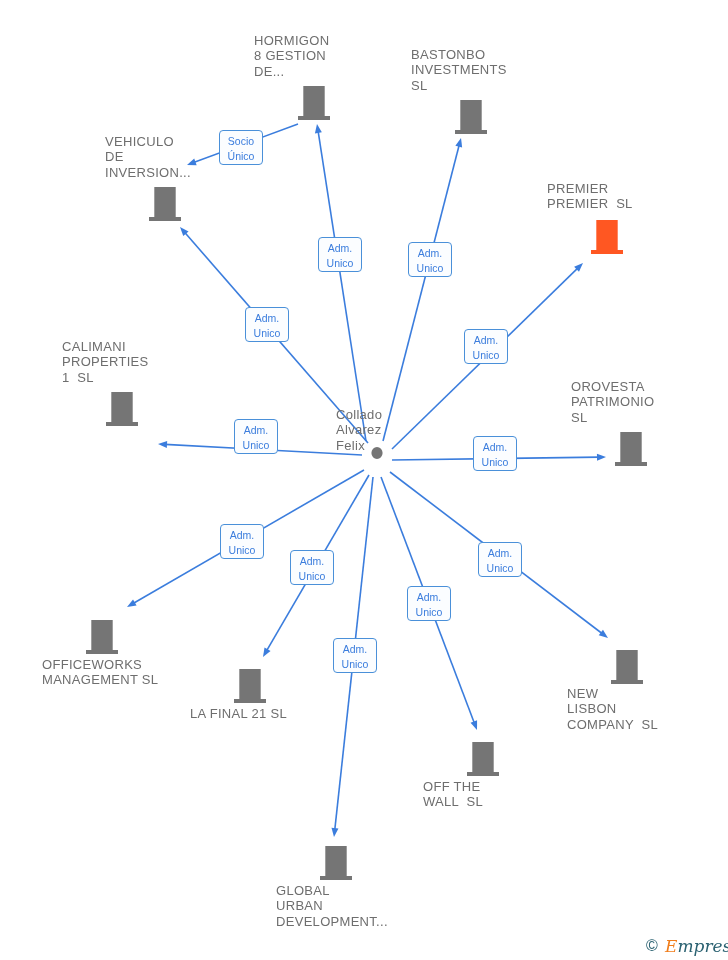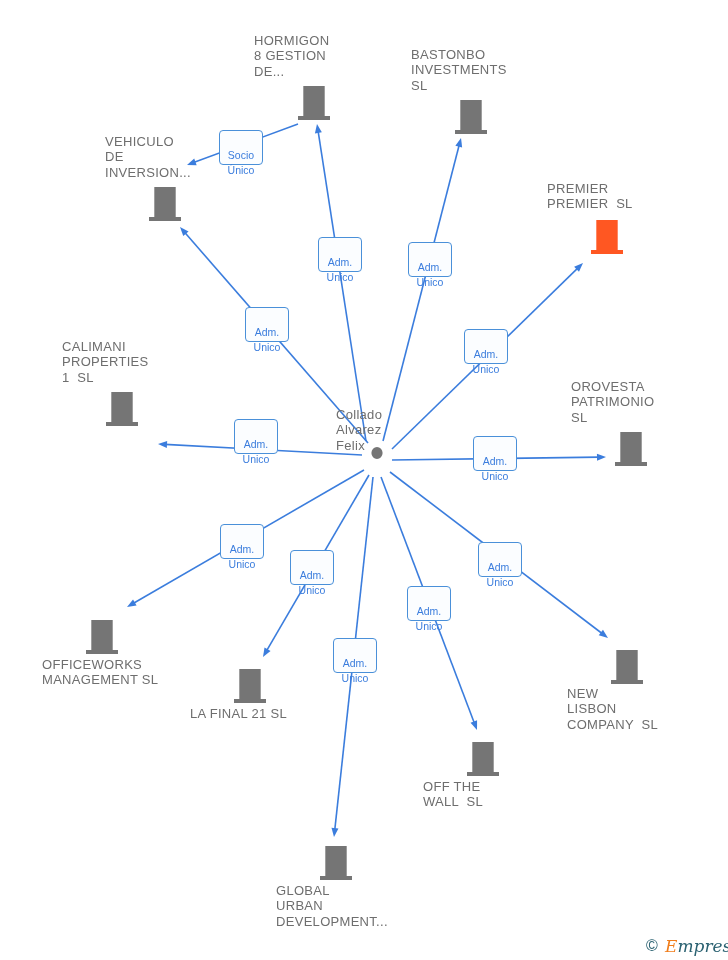--- a/index.html
+++ b/index.html
@@ -8,21 +8,21 @@
        font-family:"Liberation Sans",sans-serif;}
   #graph{position:absolute;left:0;top:0;width:728px;height:960px;}
   #edges{position:absolute;left:0;top:0;width:728px;height:960px;overflow:visible;}
   .node{position:absolute;}
   .node-icon{position:absolute;display:block;}
   .node-label{position:absolute;text-align:left;color:#6e6e6e;
               font-size:13px;line-height:15.4px;letter-spacing:.3px;white-space:pre;}
   .edge-label{position:absolute;box-sizing:border-box;
               border:1.3px solid #4a90d9;border-radius:4px;background:#fbfdff;
               color:#3b7ddd;font-size:10.5px;line-height:14.7px;
-              text-align:center;width:44px;height:35px;padding-top:17px;}
+              text-align:center;width:44px;height:35px;padding-top:3px;}
   #footer{position:absolute;left:646px;top:937px;height:20px;}
 </style>
 </head>
 <body>
 
 <div id="graph">
   <svg id="edges" viewBox="0 0 728 960" width="728" height="960">
       <line x1="366" y1="441" x2="318.06931962258415" y2="130.9178432726361" stroke="#3b7ddd" stroke-width="1.6"></line>
       <path d="M 317 124 L 321.8337611510691 132.35971011066863 L 314.915917878433 133.42902973325278 Z" fill="#3b7ddd"></path>
       <line x1="383" y1="441" x2="459.2549140428903" y2="144.77898775646472" stroke="#3b7ddd" stroke-width="1.6"></line>

